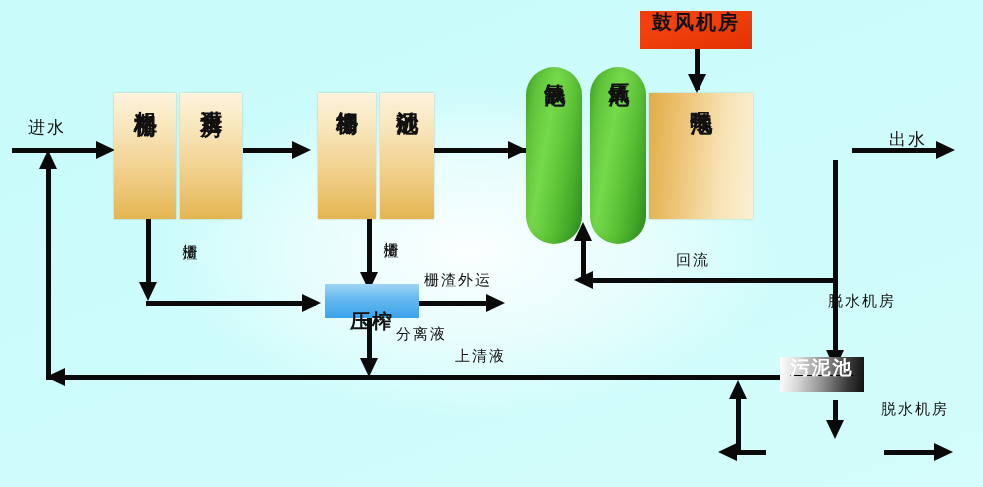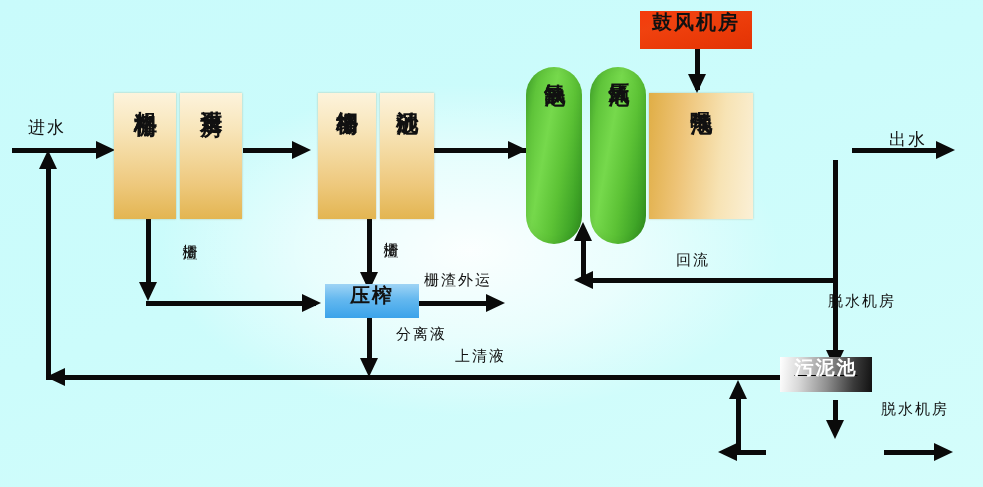--- a/index.html
+++ b/index.html
@@ -202,21 +202,21 @@
   <div class="node aerbox" style="left:649px;top:93px;width:104px;height:126px;">
     <span class="lbl vtext" style="font-size:22px;">曝气池</span>
   </div>
 
   <div class="node redbox" style="left:640px;top:11px;width:112px;height:38px;">
     <span class="lbl" style="font-size:20px;letter-spacing:2px;">鼓风机房</span>
   </div>
 
 
   <div class="node bluebox" style="left:325px;top:284px;width:94px;height:34px;">
-    <span class="lbl" style="font-size:20px;letter-spacing:2px;">压榨</span>
-  </div>
-
-  <div class="node graybox" style="left:780px;top:357px;width:92px;height:35px;text-decoration:underline;">
+    <span class="lbl" style="font-size:20px;letter-spacing:2px;margin-top:26px;">压榨</span>
+  </div>
+
+  <div class="node graybox" style="left:780px;top:357px;width:84px;height:35px;text-decoration:underline;">
     <span class="lbl" style="font-size:19px;letter-spacing:2px;">污泥池</span>
   </div>
 
 
 </div>
 
 </body></html>

